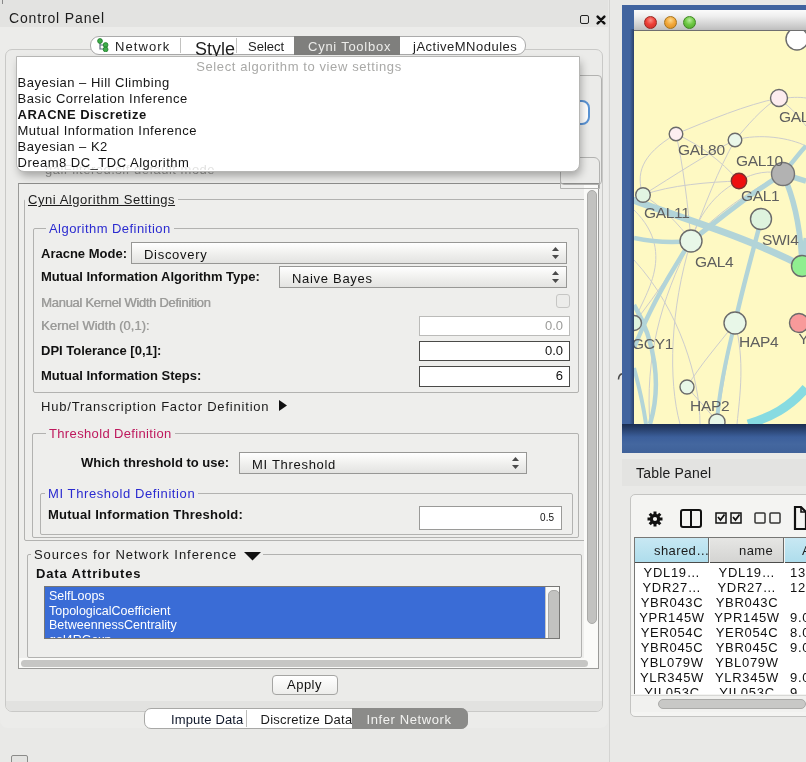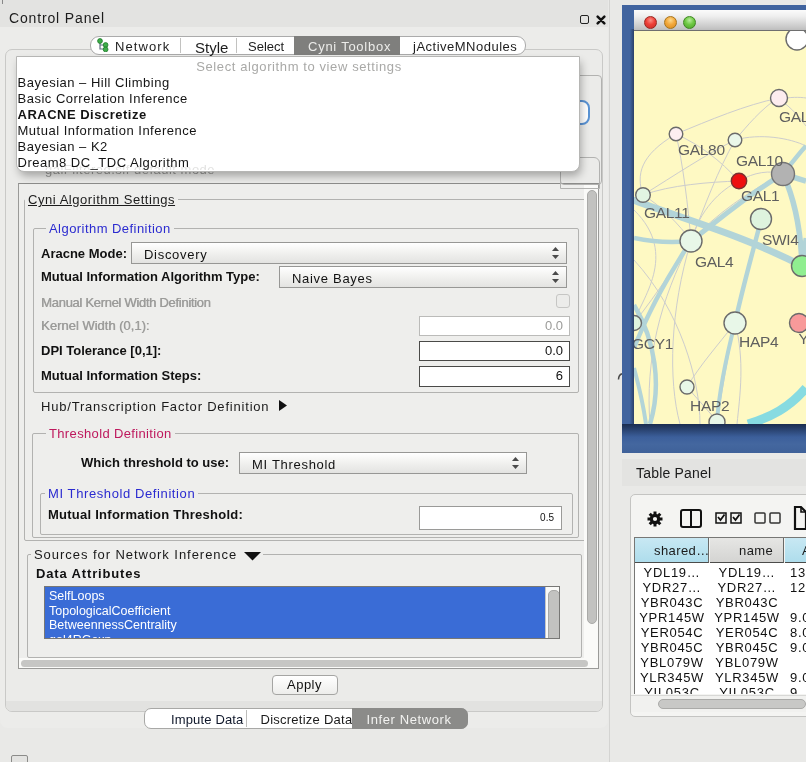--- a/index.html
+++ b/index.html
@@ -37,21 +37,21 @@
 
 <div id="tabbar" class="abs" style="left:90px;top:36px;width:436px;height:18.5px;background:#fff;border:1px solid #ababab;border-radius:9px;box-sizing:border-box;"></div>
 <svg class="abs" style="left:97px;top:38px;" width="13" height="14" viewBox="0 0 13 14">
   <path d="M3 4 L3 11 L7 11 M3 7 L7 7" stroke="#607080" stroke-width="1.2" fill="none"></path>
   <circle cx="3" cy="3" r="2.4" fill="#3fae4a" stroke="#1c7a28" stroke-width="0.8"></circle>
   <circle cx="8.6" cy="7" r="2.4" fill="#3fae4a" stroke="#1c7a28" stroke-width="0.8"></circle>
   <circle cx="8.6" cy="11.4" r="2.4" fill="#3fae4a" stroke="#1c7a28" stroke-width="0.8"></circle>
 </svg>
 <div class="abs" style="left:115px;top:39px;font-size:13px;letter-spacing:1.1px;color:#1d1d1d;">Network</div>
 <div class="abs" style="left:180px;top:38px;width:1px;height:15px;background:#c2c2c0;"></div>
-<div class="abs" style="left:195px;top:39px;font-size:15px;color:#1d1d1d;">Style</div>
+<div class="abs" style="left:195px;top:39px;font-size:18px;color:#1d1d1d;">Style</div>
 <div class="abs" style="left:236px;top:38px;width:1px;height:15px;background:#c2c2c0;"></div>
 <div class="abs" style="left:248px;top:39px;font-size:13px;color:#1d1d1d;">Select</div>
 <div class="abs" style="left:294px;top:36px;width:106px;height:18.5px;background:#7f7f7d;"></div>
 <div class="abs" style="left:308px;top:39px;font-size:13px;letter-spacing:0.75px;color:#ececea;">Cyni Toolbox</div>
 <div class="abs" style="left:413px;top:39px;font-size:13px;letter-spacing:0.5px;color:#1d1d1d;">jActiveMNodules</div>
 
 <div class="abs" style="left:18px;top:183px;width:581px;height:486px;background:#eeeeec;border:1px solid #9a9a98;border-top:1px solid #8d8d8b;box-sizing:border-box;"></div>
 
 <div class="grp" style="left:24px;top:199px;width:560px;height:340px;"></div>
 <div class="gtitle" style="left:25px;top:192px;color:#1c1c1c;letter-spacing:0.55px;text-decoration:underline;">Cyni Algorithm Settings</div>

